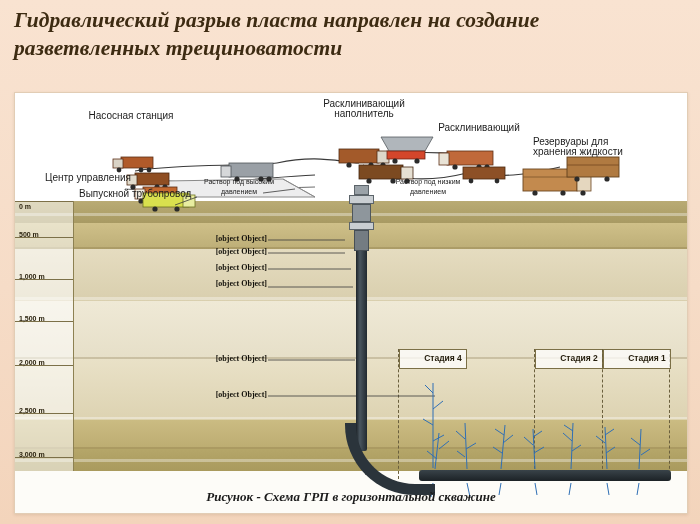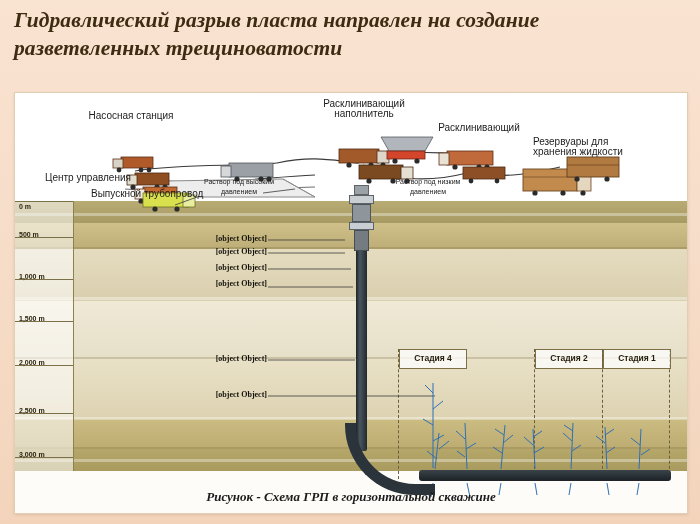--- a/index.html
+++ b/index.html
@@ -122,20 +122,21 @@
   .stage-label {
     position: absolute;
     top: 4px;
     left: 0;
     width: 68px;
     text-align: center;
     font-family: "Liberation Sans", sans-serif;
     font-size: 8.5px;
     font-weight: bold;
     color: #241d0c;
+    padding-left: 10px;
   }
   .stage-box {
     position: absolute;
     top: 0;
     left: 0;
     width: 68px;
     height: 20px;
     background: rgba(255,255,255,0.75);
     border: 1px solid #7b6f46;
     box-sizing: border-box;
@@ -414,21 +415,21 @@
         <div class="wh-e"></div>
     </div>
 
     <div class="lbl" style="left:68px; top:18px; width:96px;">Насосная станция</div>
     <div class="lbl" style="left:302px; top:6px; width:94px; white-space:pre-line;">Расклинивающий
 наполнитель</div>
     <div class="lbl" style="left:418px; top:30px; width:92px;">Расклинивающий</div>
     <div class="lbl" style="left:518px; top:44px; width:100px; white-space:pre-line; text-align:left;">Резервуары для
 хранения жидкости</div>
     <div class="lbl lbl-l" style="left:30px; top:80px; width:104px;">Центр управления</div>
-    <div class="lbl lbl-l" style="left:76px; top:96px; width:118px;">Выпускной трубопровод</div>
+    <div class="lbl lbl-l" style="left:64px; top:96px; width:118px;">Выпускной трубопровод</div>
     <div class="lbl" style="left:178px; top:84px; width:92px; white-space:pre-line; font-size:7px;">Раствор под высоким
 давлением</div>
     <div class="lbl" style="left:368px; top:84px; width:90px; white-space:pre-line; font-size:7px;">Раствор под низким
 давлением</div>
 
     <div class="callout" style="left:120px; top:141px; width:132px;">[object Object]</div>
     <div class="callout" style="left:150px; top:154px; width:102px;">[object Object]</div>
     <div class="callout" style="left:112px; top:170px; width:140px;">[object Object]</div>
     <div class="callout" style="left:128px; top:186px; width:124px; white-space:pre-line;">[object Object]</div>
     <div class="callout" style="left:110px; top:261px; width:142px;">[object Object]</div>

